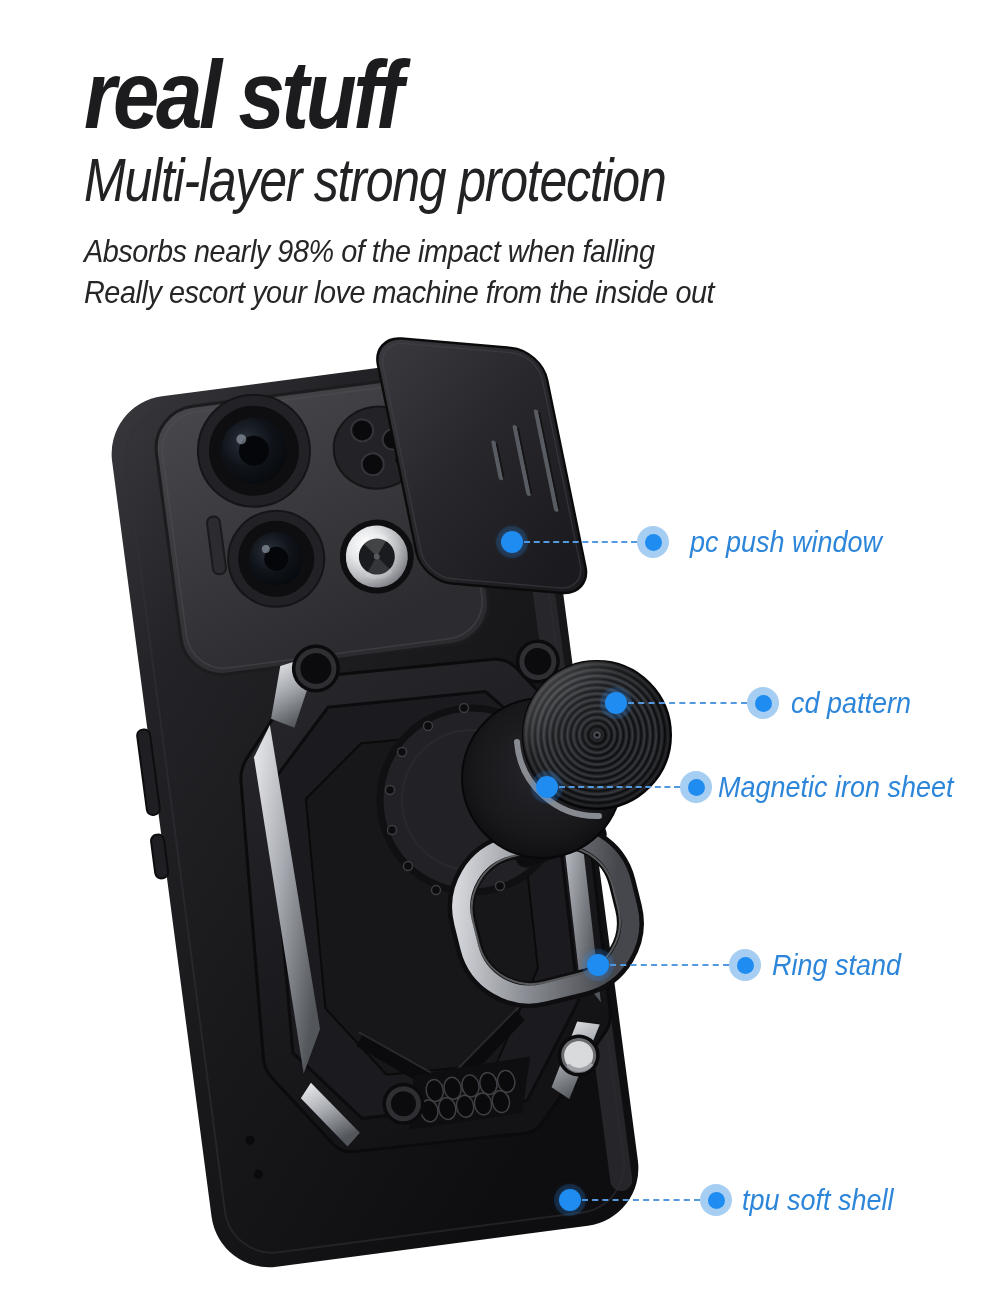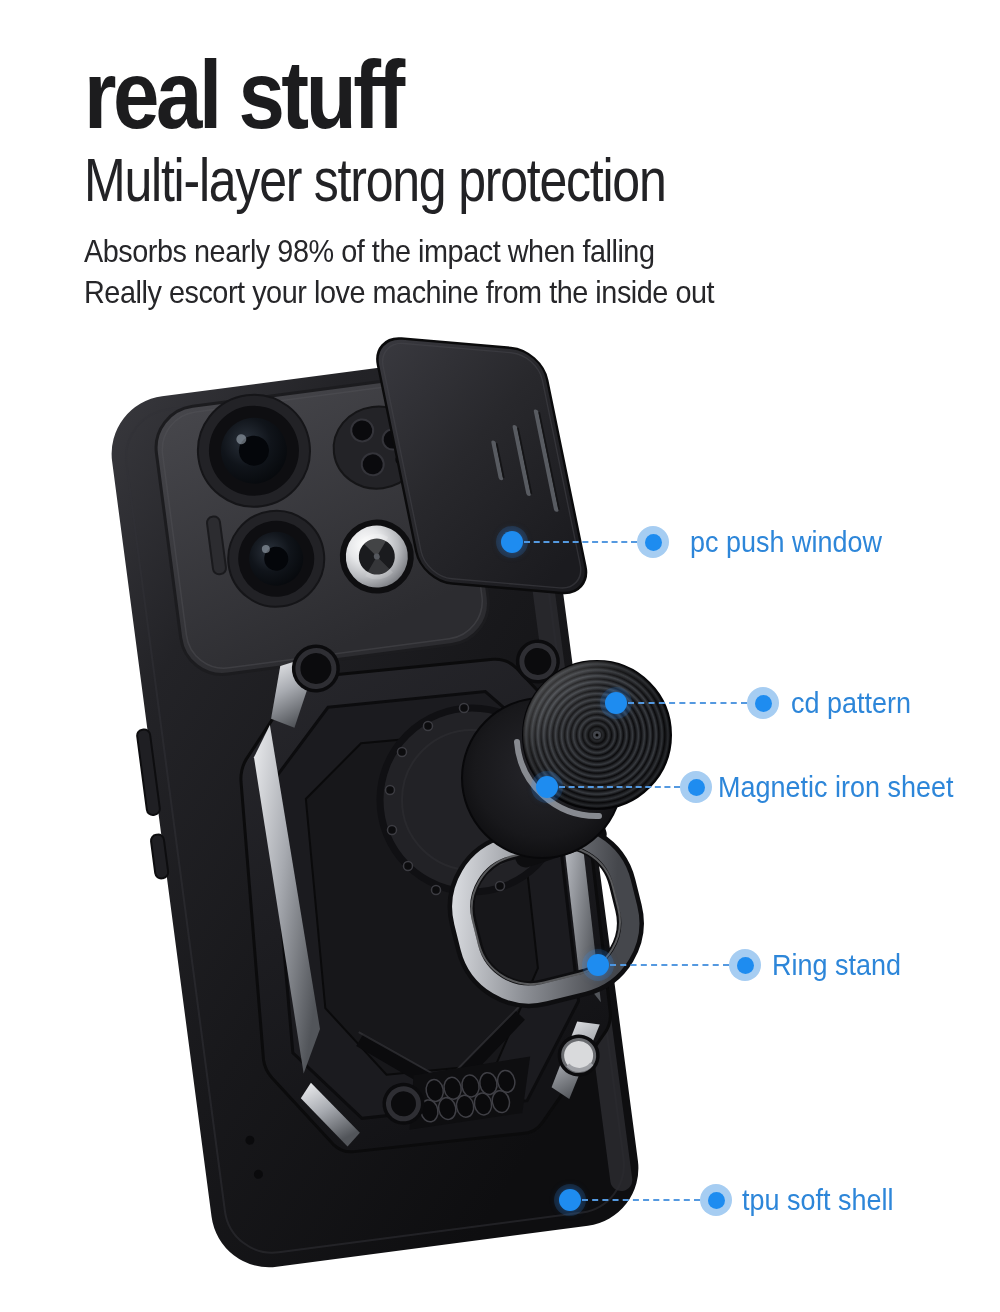--- a/index.html
+++ b/index.html
@@ -8,21 +8,21 @@
     --dot-halo:#a6cdf2;
     --dash-line:#5499e0;
     --heading-text:#1c1c1e;
     --background:#ffffff;
   }
   *{margin:0;padding:0;box-sizing:border-box;}
   html,body{background:#f4f4f4;}
   body{font-family:"Liberation Sans","DejaVu Sans",sans-serif;}
   .page{
     position:relative;width:1000px;height:1312px;margin:0 auto;
-    background:var(--background);overflow:hidden;
+    background:var(--background);overflow:hidden;font-style:italic;
   }
   
   .hero-title{
     position:absolute;left:84px;top:44px;
     font-size:97px;font-weight:900;letter-spacing:-4px;line-height:1.05;
     color:var(--heading-text);
     transform:scaleX(.86);transform-origin:0 0;white-space:nowrap;
   }
   .hero-subtitle{
     position:absolute;left:84px;top:148px;

